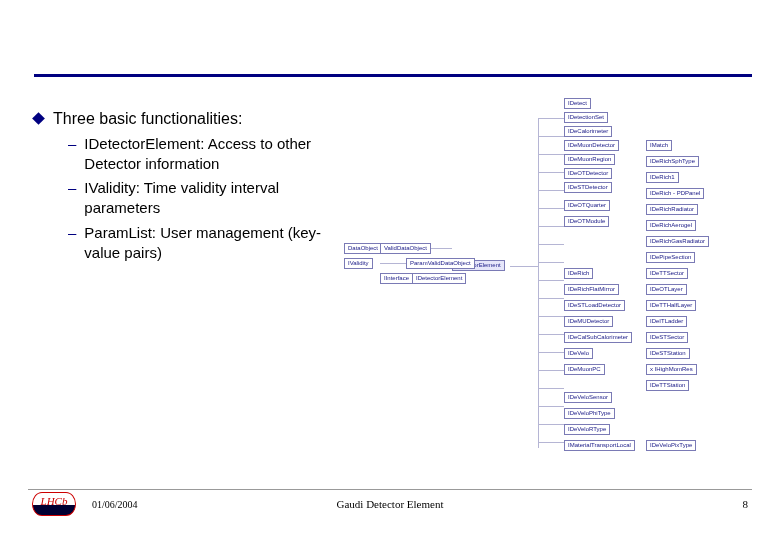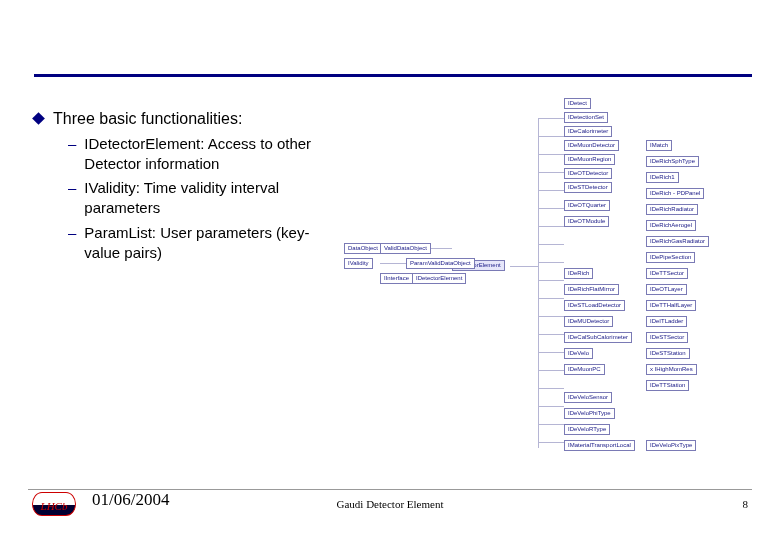--- a/index.html
+++ b/index.html
@@ -115,35 +115,35 @@
   }
   .logo {
     position: absolute;
     left: 32px;
     bottom: 24px;
     width: 42px;
     height: 22px;
     border: 1px solid #c00;
     border-radius: 10px 10px 10px 10px / 12px 12px 12px 12px;
     display: flex;
-    align-items: flex-end;
+    align-items: center;
     justify-content: center;
     font-family: Georgia, serif;
     font-style: italic;
     font-size: 11px;
     color: #c00;
     background: linear-gradient(#fff 55%, #003 55%);
   }
   .logo span { position: relative; top: -3px; }
   .foot-date {
     position: absolute;
     left: 92px;
     bottom: 30px;
     font-family: "Times New Roman", serif;
-    font-size: 17px;
+    font-size: 10px;
     text-align: center;
   }
   .foot-center {
     position: absolute;
     left: 0; right: 0;
     bottom: 30px;
     text-align: center;
     font-family: "Times New Roman", serif;
     font-size: 11px;
   }
@@ -172,21 +172,21 @@
         <div class="sub-item">
           <div class="dash">–</div>
           <div>IDetectorElement: Access to other Detector information</div>
         </div>
         <div class="sub-item">
           <div class="dash">–</div>
           <div>IValidity: Time validity interval parameters</div>
         </div>
         <div class="sub-item">
           <div class="dash">–</div>
-          <div>ParamList: User parameters (key-value pairs)</div>
+          <div>ParamList: User management (key-value pairs)</div>
         </div>
       </div>
     </div>
 
     <div class="diagram">
 
       <div class="wire" style="left:40px; top:155px; width:72px; height:1px;"></div>
       <div class="wire" style="left:40px; top:170px; width:72px; height:1px;"></div>
       <div class="wire" style="left:76px; top:140px; width:36px; height:1px;"></div>
       <div class="wire" style="left:170px; top:158px; width:28px; height:1px;"></div>

